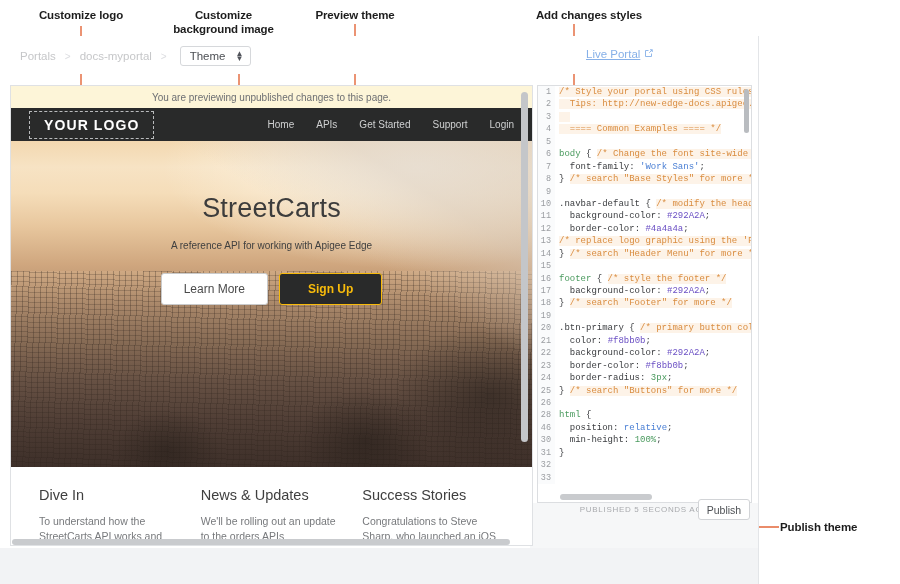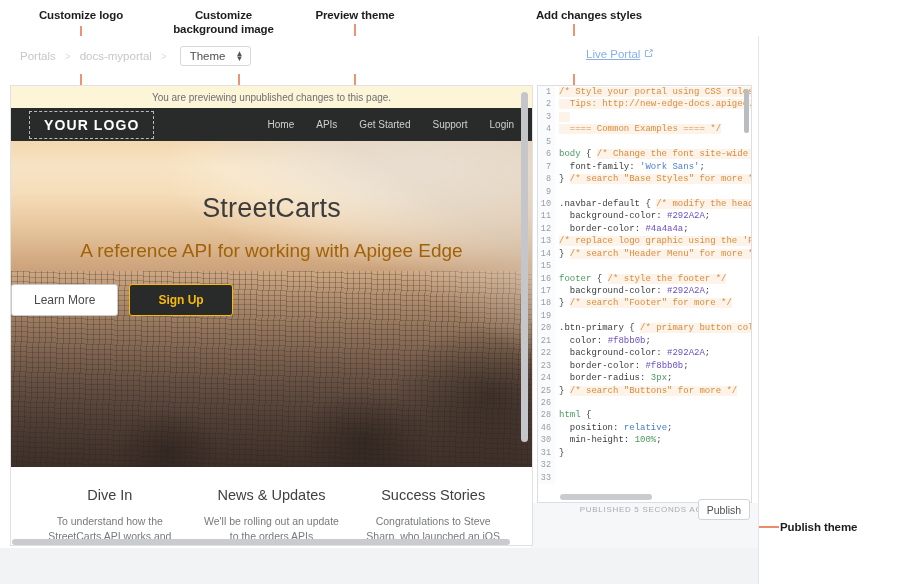--- a/index.html
+++ b/index.html
@@ -141,40 +141,39 @@
   .hero-content {
     position: relative; z-index: 3;
     padding-top: 52px; text-align: center;
   }
   .hero-title {
     font-size: 27px; color: #3c3c3c; font-weight: normal;
     letter-spacing: .2px;
   }
   .hero-sub {
     margin-top: 16px;
-    font-size: 19px; color: #a16207; text-align: center;
+    font-size: 10px; color: #404040; text-align: center;
   }
   .hero-btns {
     margin-top: 22px;
-    display: flex; gap: 11px;
+    display: flex; justify-content: center; gap: 11px;
   }
   .btn-learn {
     background: #ffffff; color: #4a4a4a;
     border: 1px solid #c9cacb; border-radius: 3px;
     padding: 8px 22px; font-size: 12px;
   }
   .btn-signup {
     background: #292a2a; color: #f8bb0b;
     border: 1px solid #f8bb0b; border-radius: 3px;
     padding: 8px 28px; font-size: 12px; font-weight: bold;
   }
   .cards {
     display: flex; padding: 20px 28px 0 28px; gap: 20px;
     background: #fff;
-    text-align: center;
   }
   .card { flex: 1; }
   .card-h { font-size: 14.5px; color: #3f3f3f; margin-bottom: 11px; }
   .card-p { font-size: 10.5px; color: #77797c; line-height: 15px; }
 
   .preview-vscroll {
     position: absolute; left: 521px; top: 92px; width: 7px; height: 350px;
     background: #c4c6c9; border-radius: 4px;
   }
   .preview-hscroll {

